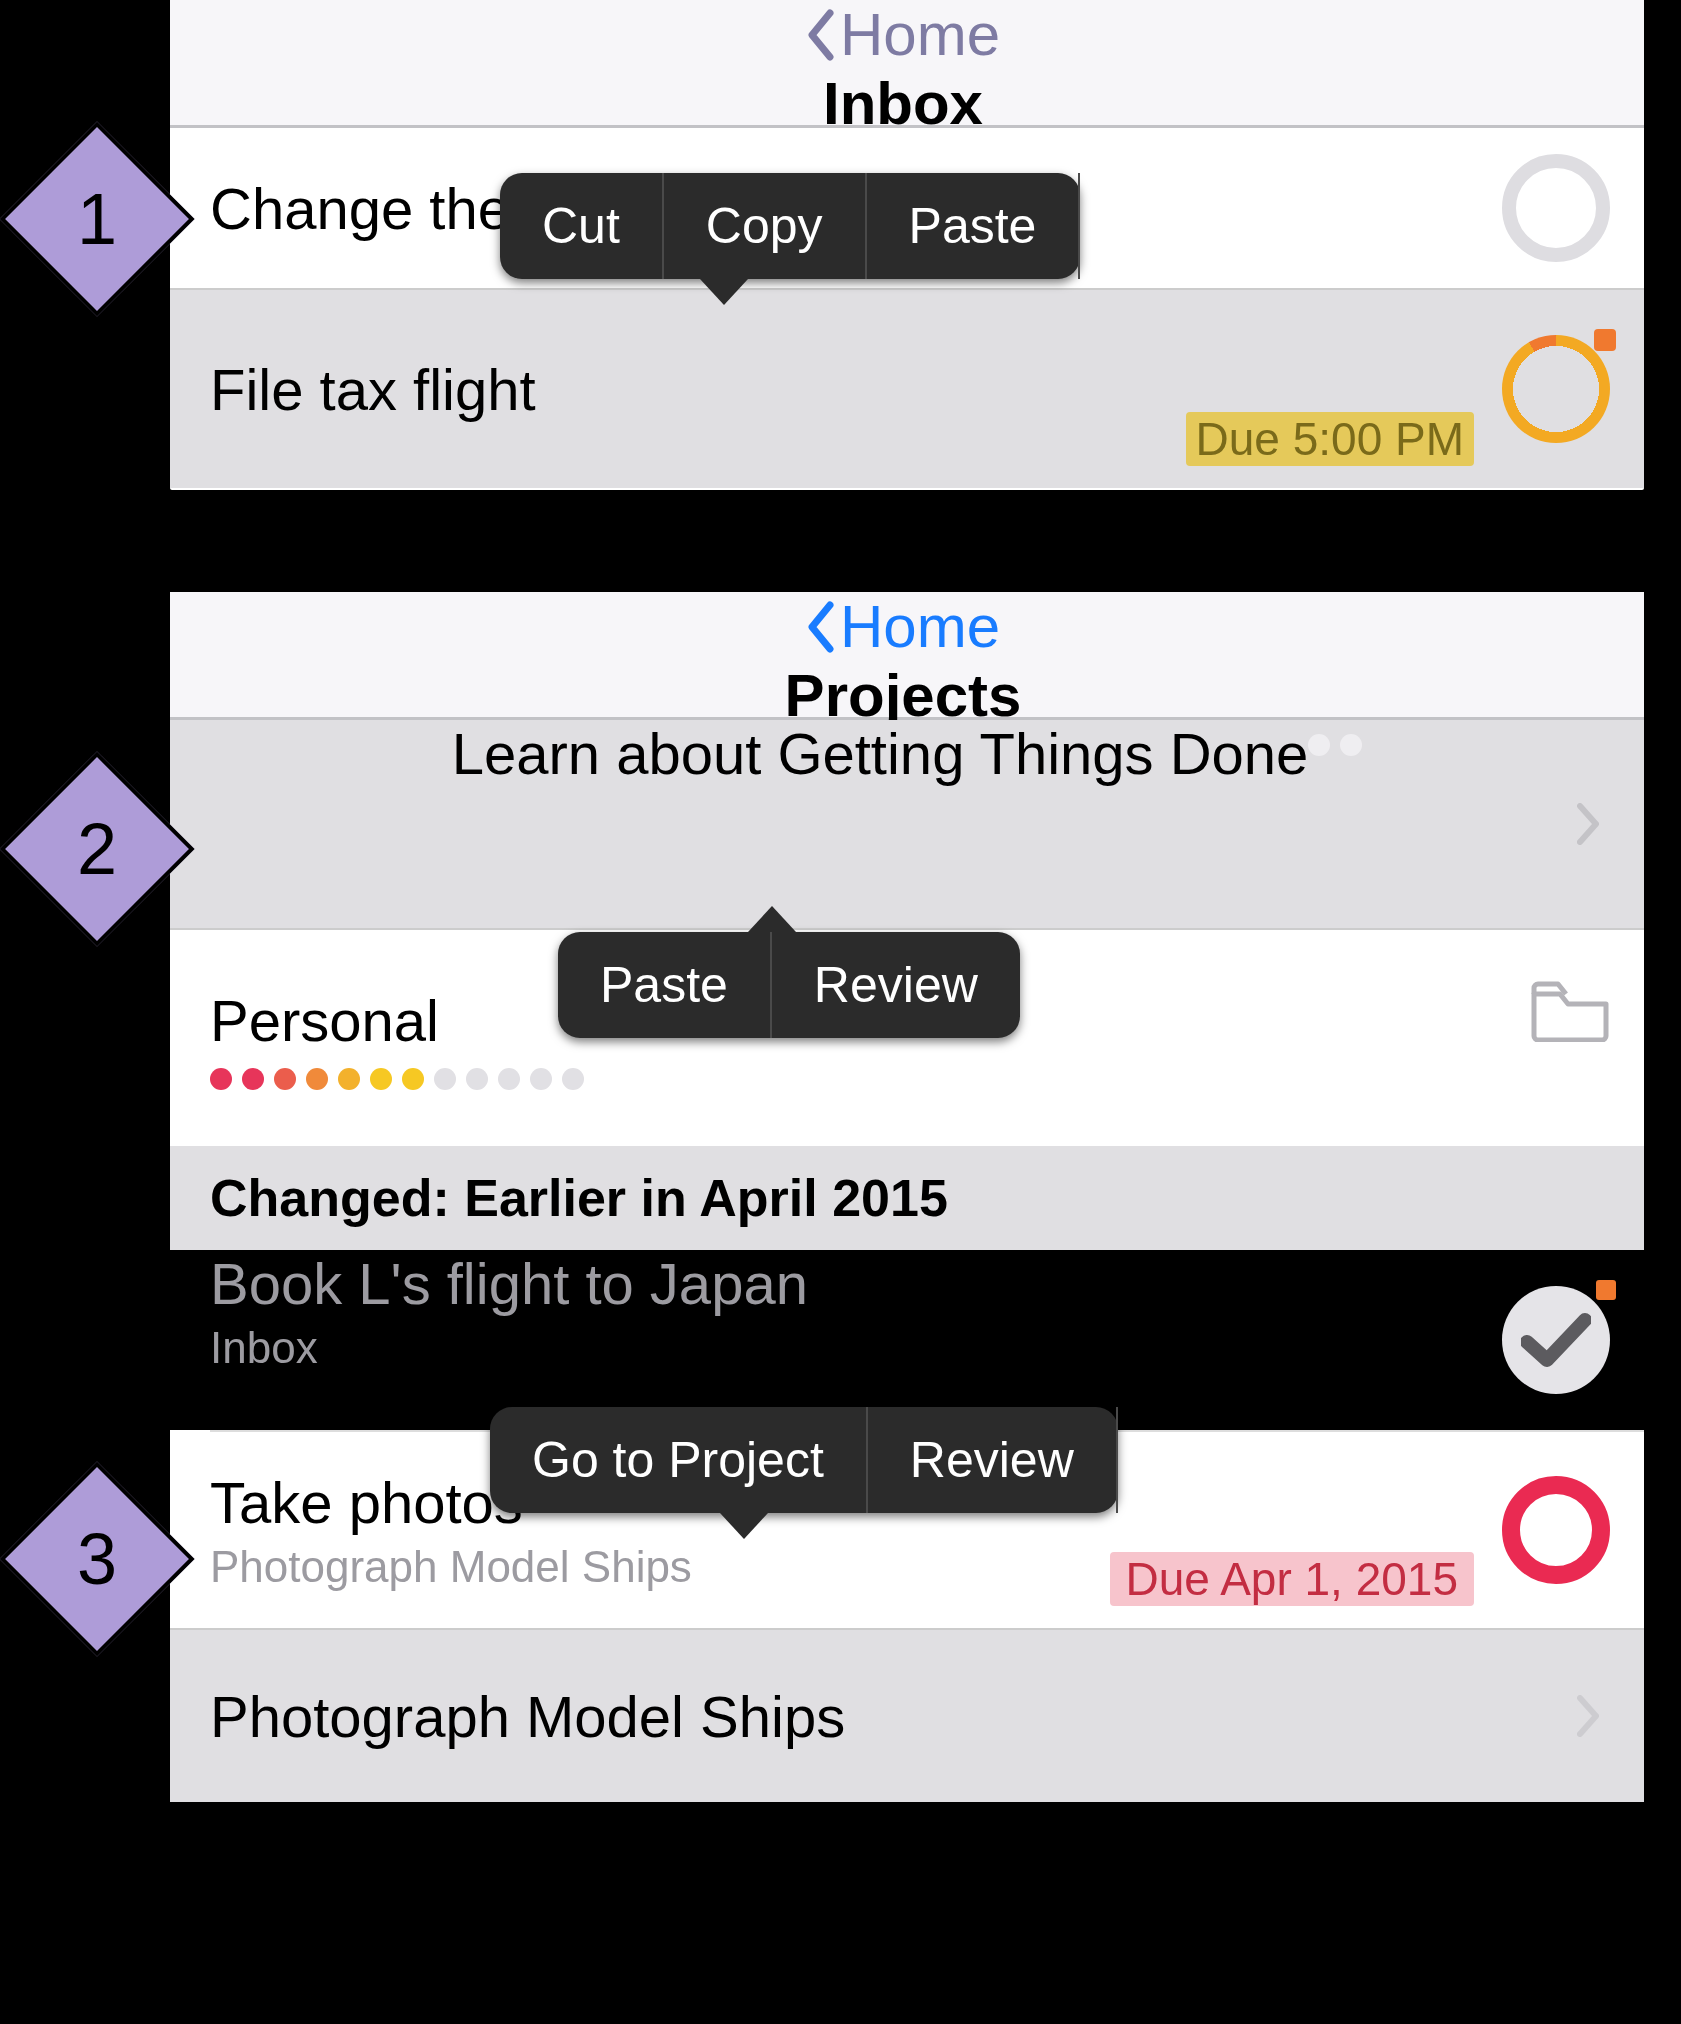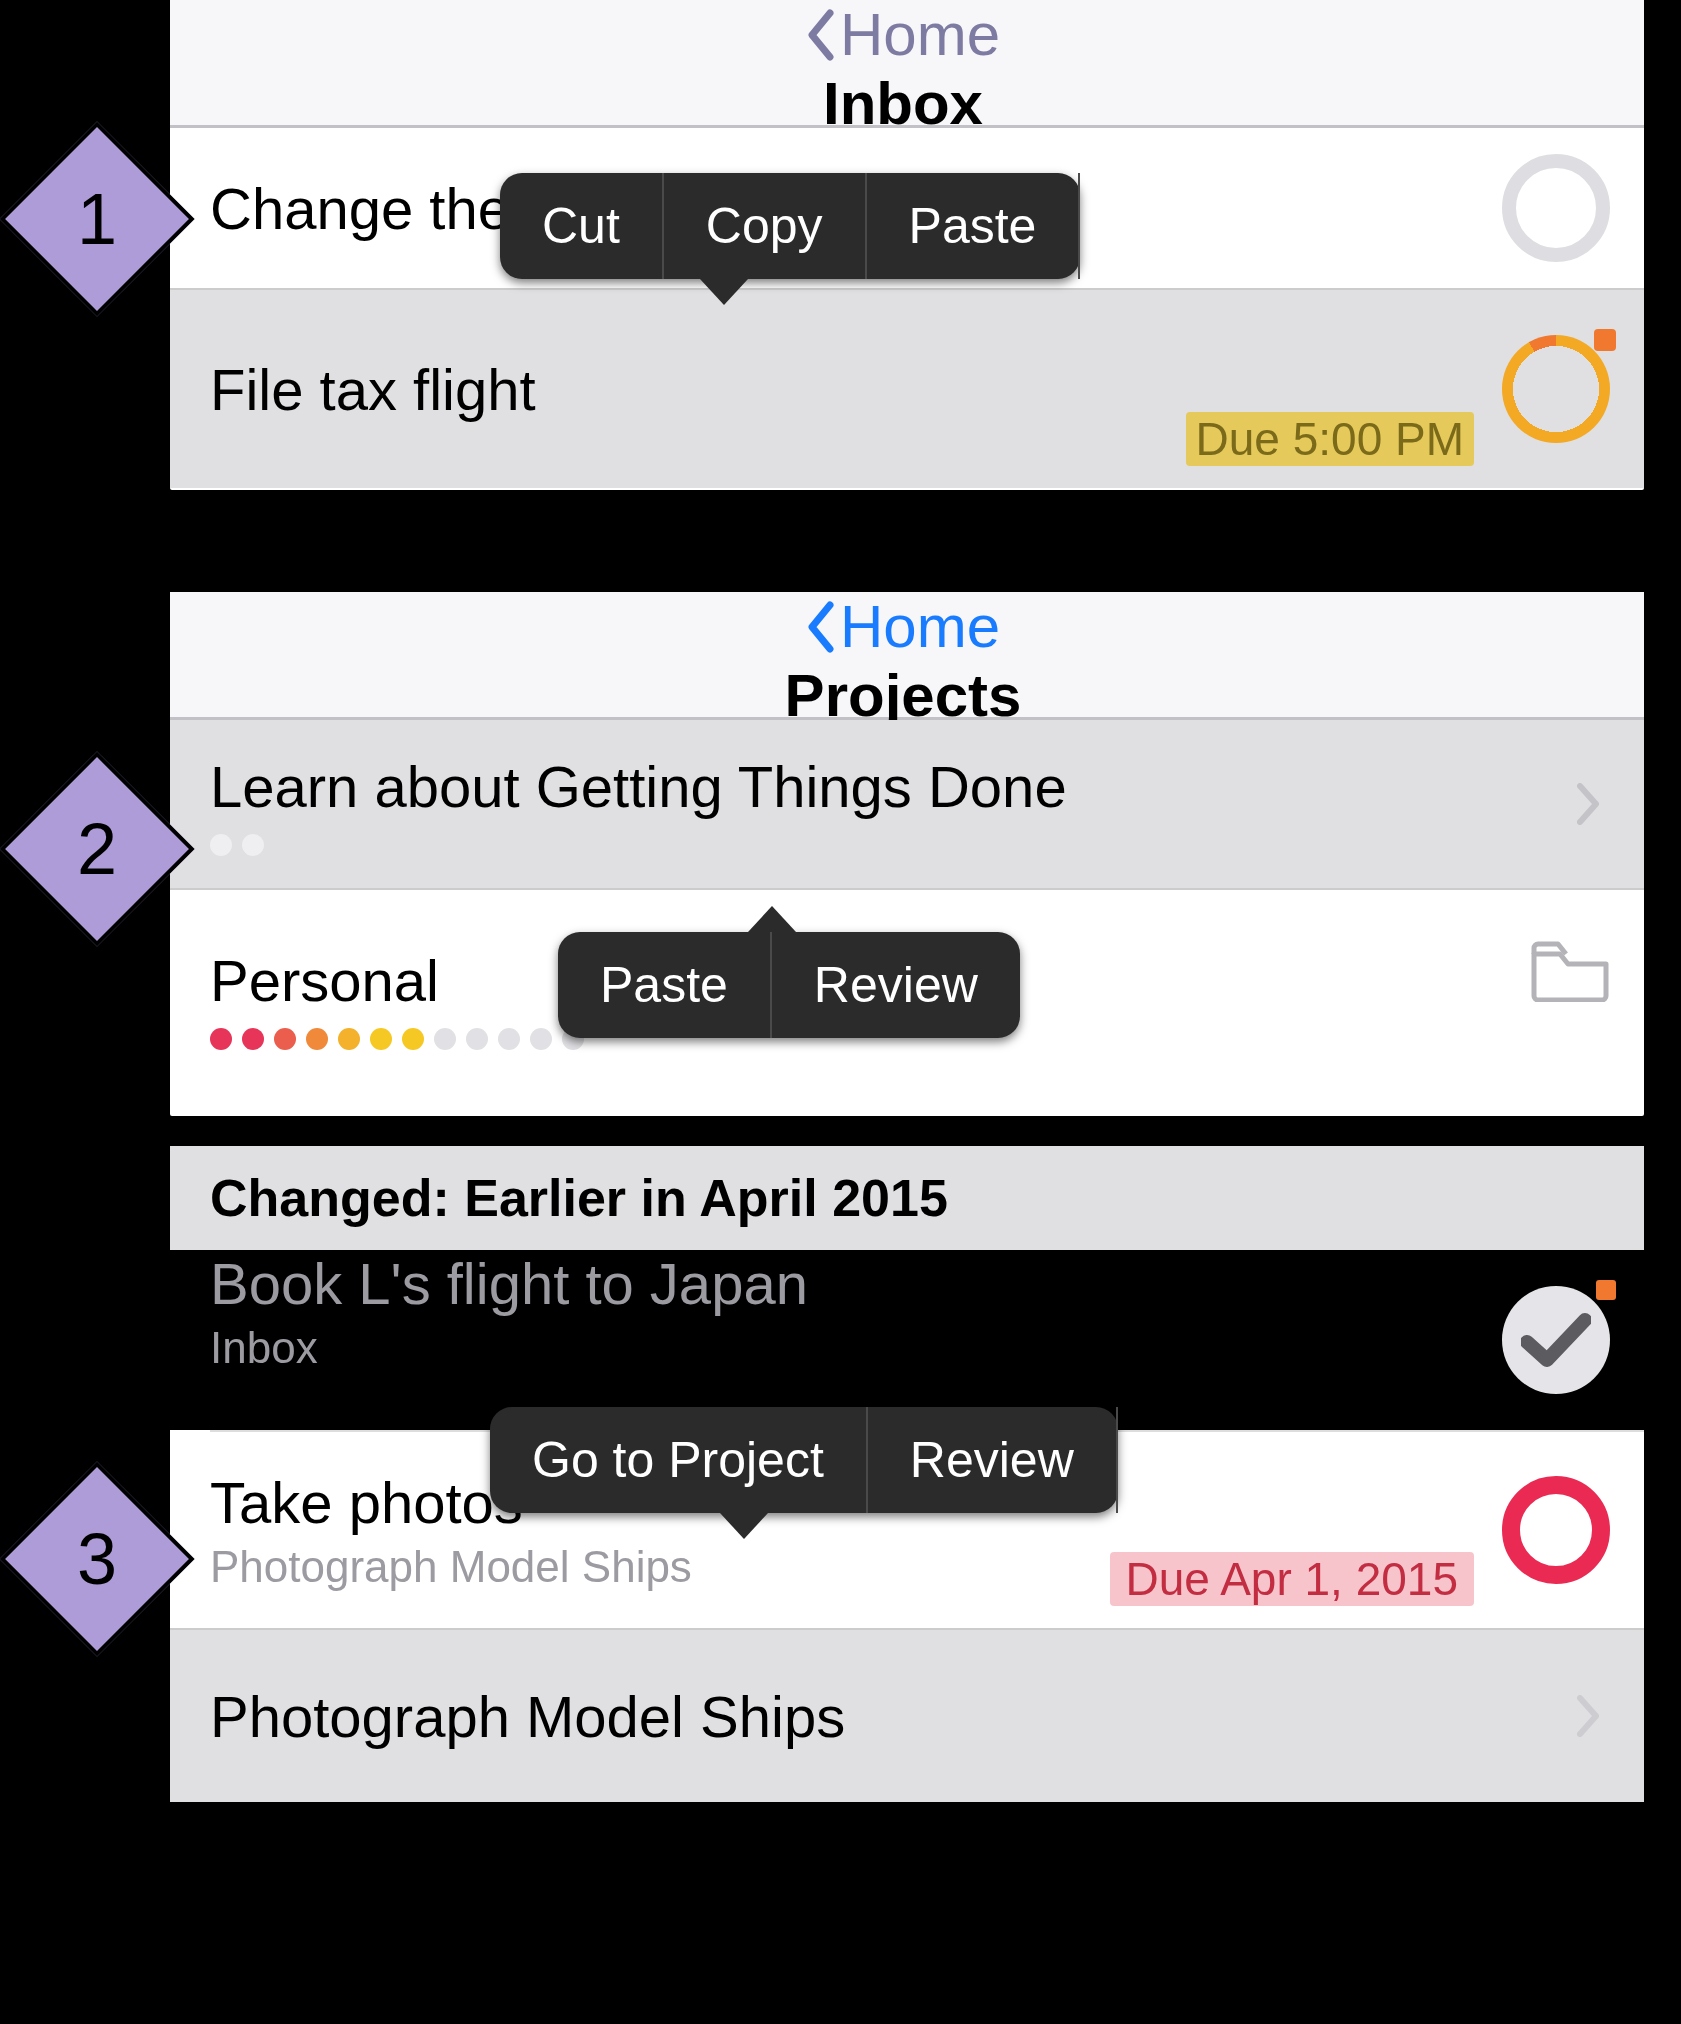--- a/index.html
+++ b/index.html
@@ -88,21 +88,21 @@
     content:"";
     position:absolute;
     top:-6px; right:-6px;
     width:22px; height:22px;
     background:#f0792f;
     border-radius:4px;
   }
 
   
   #panel2 { top: 592px; height: 524px; }
-  #p2-row1 { height: 168px; background: #e0dfe2; flex-direction:column; align-items:flex-start; justify-content:center; }
+  #p2-row1 { height: 208px; background: #e0dfe2; flex-direction:row; align-items:flex-start; justify-content:center; }
   #p2-row2 { height: 216px; background: #fff; flex-direction:column; align-items:flex-start; justify-content:center; }
 
   .chevron-disc {
     position:absolute; right:42px; top:50%; transform:translateY(-50%);
     width:26px; height:44px; opacity:.4;
   }
   .chevron-disc svg{width:100%;height:100%;display:block;}
   .dots { margin-top: 14px; display:flex; gap:10px;}
   .dot { width:22px;height:22px;border-radius:50%; }
 

